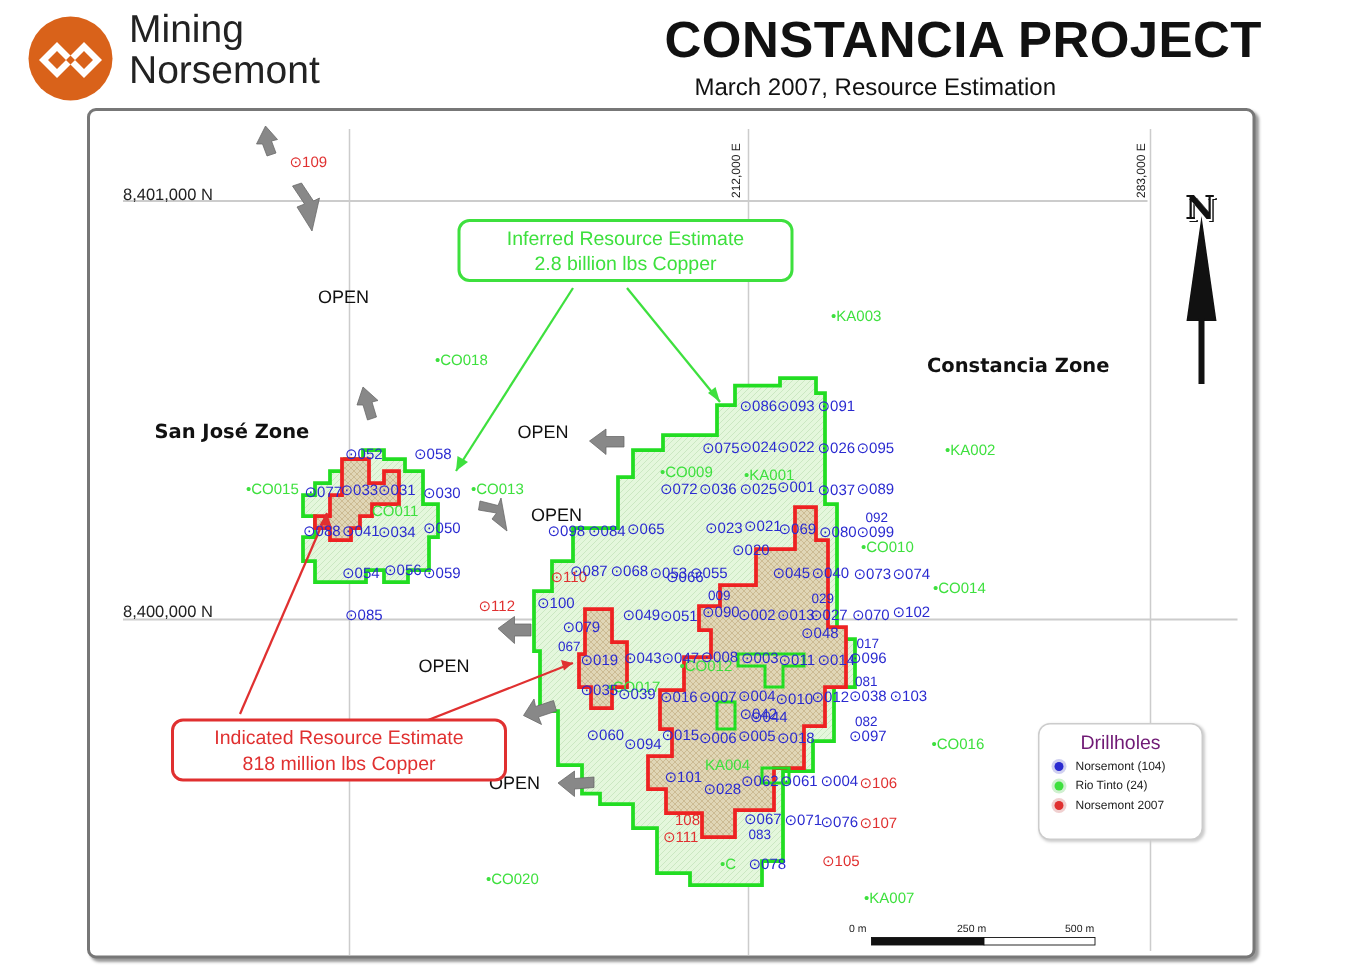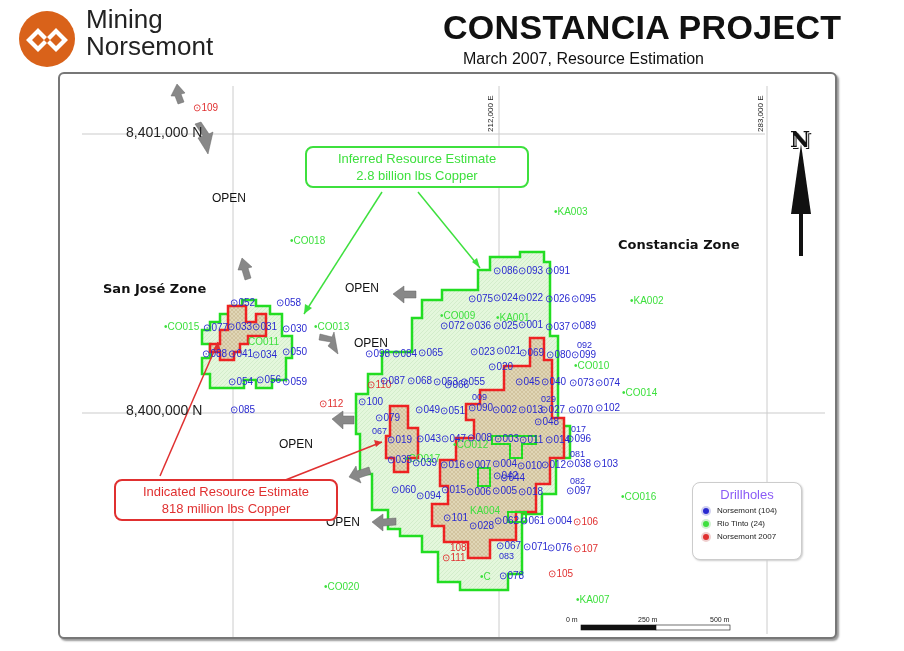--- a/index.html
+++ b/index.html
@@ -7,29 +7,29 @@
   .logo{position:absolute;left:18px;top:10px;width:58px;height:58px;}
   .brand{position:absolute;left:86px;top:6px;font-size:26px;line-height:27px;color:#222;}
   .title{position:absolute;left:443px;top:8px;font-size:34px;font-weight:bold;color:#111;letter-spacing:0.3px;}
   .subtitle{position:absolute;left:463px;top:50px;font-size:16px;color:#111;}
   .frame{position:absolute;left:58px;top:72px;width:775px;height:563px;border:2px solid #777;border-radius:6px;box-shadow:2px 2px 2px #999;background:#fff;overflow:hidden;}
   svg.map{position:absolute;left:0;top:0;}
   .lbl{position:absolute;font-size:10px;white-space:nowrap;}
   .blue{color:#2a2ad0;}
   .green{color:#3ee03e;}
   .red{color:#e03030;}
-  .grid-lbl{position:absolute;font-size:14px;color:#222;white-space:nowrap;margin-left:44px;}
+  .grid-lbl{position:absolute;font-size:11px;color:#222;white-space:nowrap;}
   .vlbl{position:absolute;font-size:8px;color:#222;transform:rotate(-90deg);transform-origin:left top;white-space:nowrap;}
   .open{position:absolute;font-size:12px;color:#111;}
   .zone{position:absolute;font-size:13px;font-weight:bold;color:#111;font-family:"DejaVu Sans",sans-serif;}
   .callout{position:absolute;border:2px solid;border-radius:8px;text-align:center;font-size:13px;line-height:17px;padding:2px 20px;background:#fff;}
   .callout.green{border-color:#3ee03e;color:#3ee03e;}
   .callout.red{border-color:#e03030;color:#e03030;}
   .legend{position:absolute;left:632px;top:408px;width:108px;height:76px;border:1px solid #ccc;border-radius:8px;box-shadow:1px 1px 2px #ccc;background:#fff;}
-  .legend .lt{font-size:13px;text-align:center;margin-top:4px;color:#8b5cf6;}
+  .legend .lt{font-size:13px;text-align:center;margin-top:4px;color:#701a75;}
   .legend .row{font-size:8px;color:#222;margin:4px 0 0 10px;display:flex;align-items:center;}
   .legend .dot{width:6px;height:6px;border-radius:50%;margin-right:8px;}
   .north-n{position:absolute;left:730px;top:52px;font-size:22px;font-weight:bold;font-family:"DejaVu Serif",serif;color:#111;text-shadow:1px 1px 0 #fff,2px 2px 0 #111;}
   .scale-lbl{position:absolute;font-size:7px;color:#222;}
 </style>
 </head>
 <body>
 
 <div class="logo">
   <svg width="58" height="58" viewBox="0 0 58 58">

